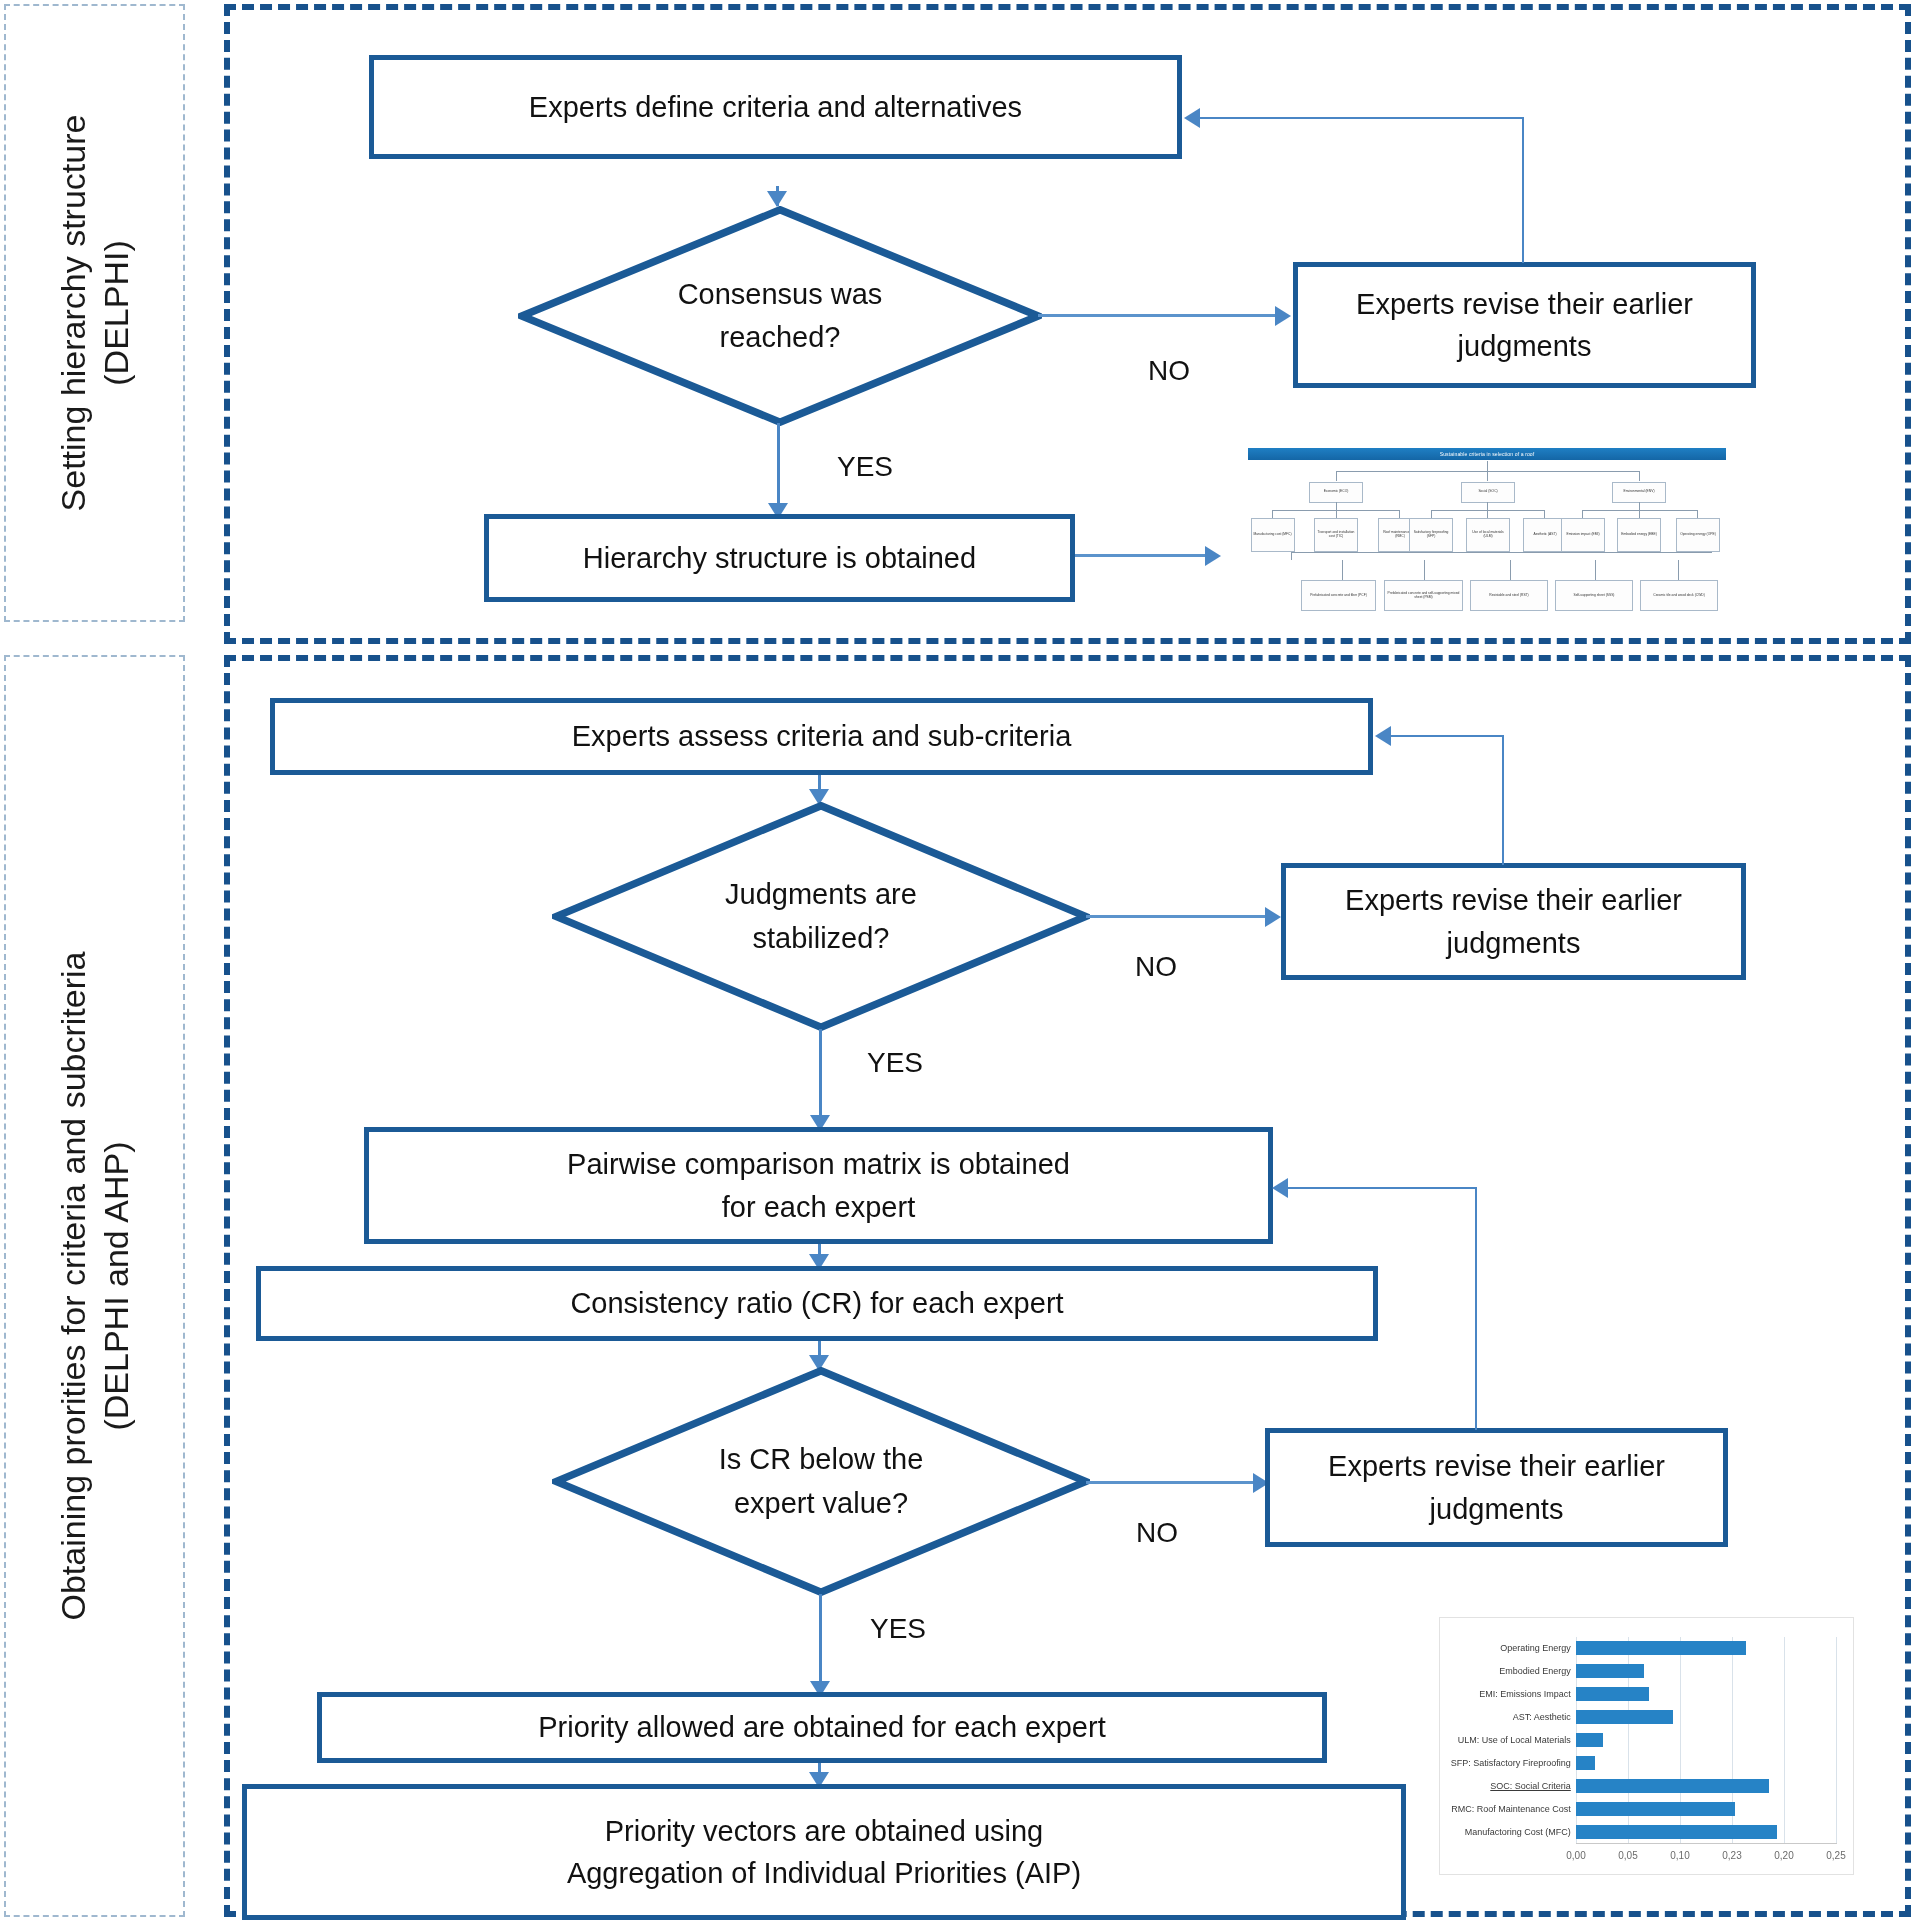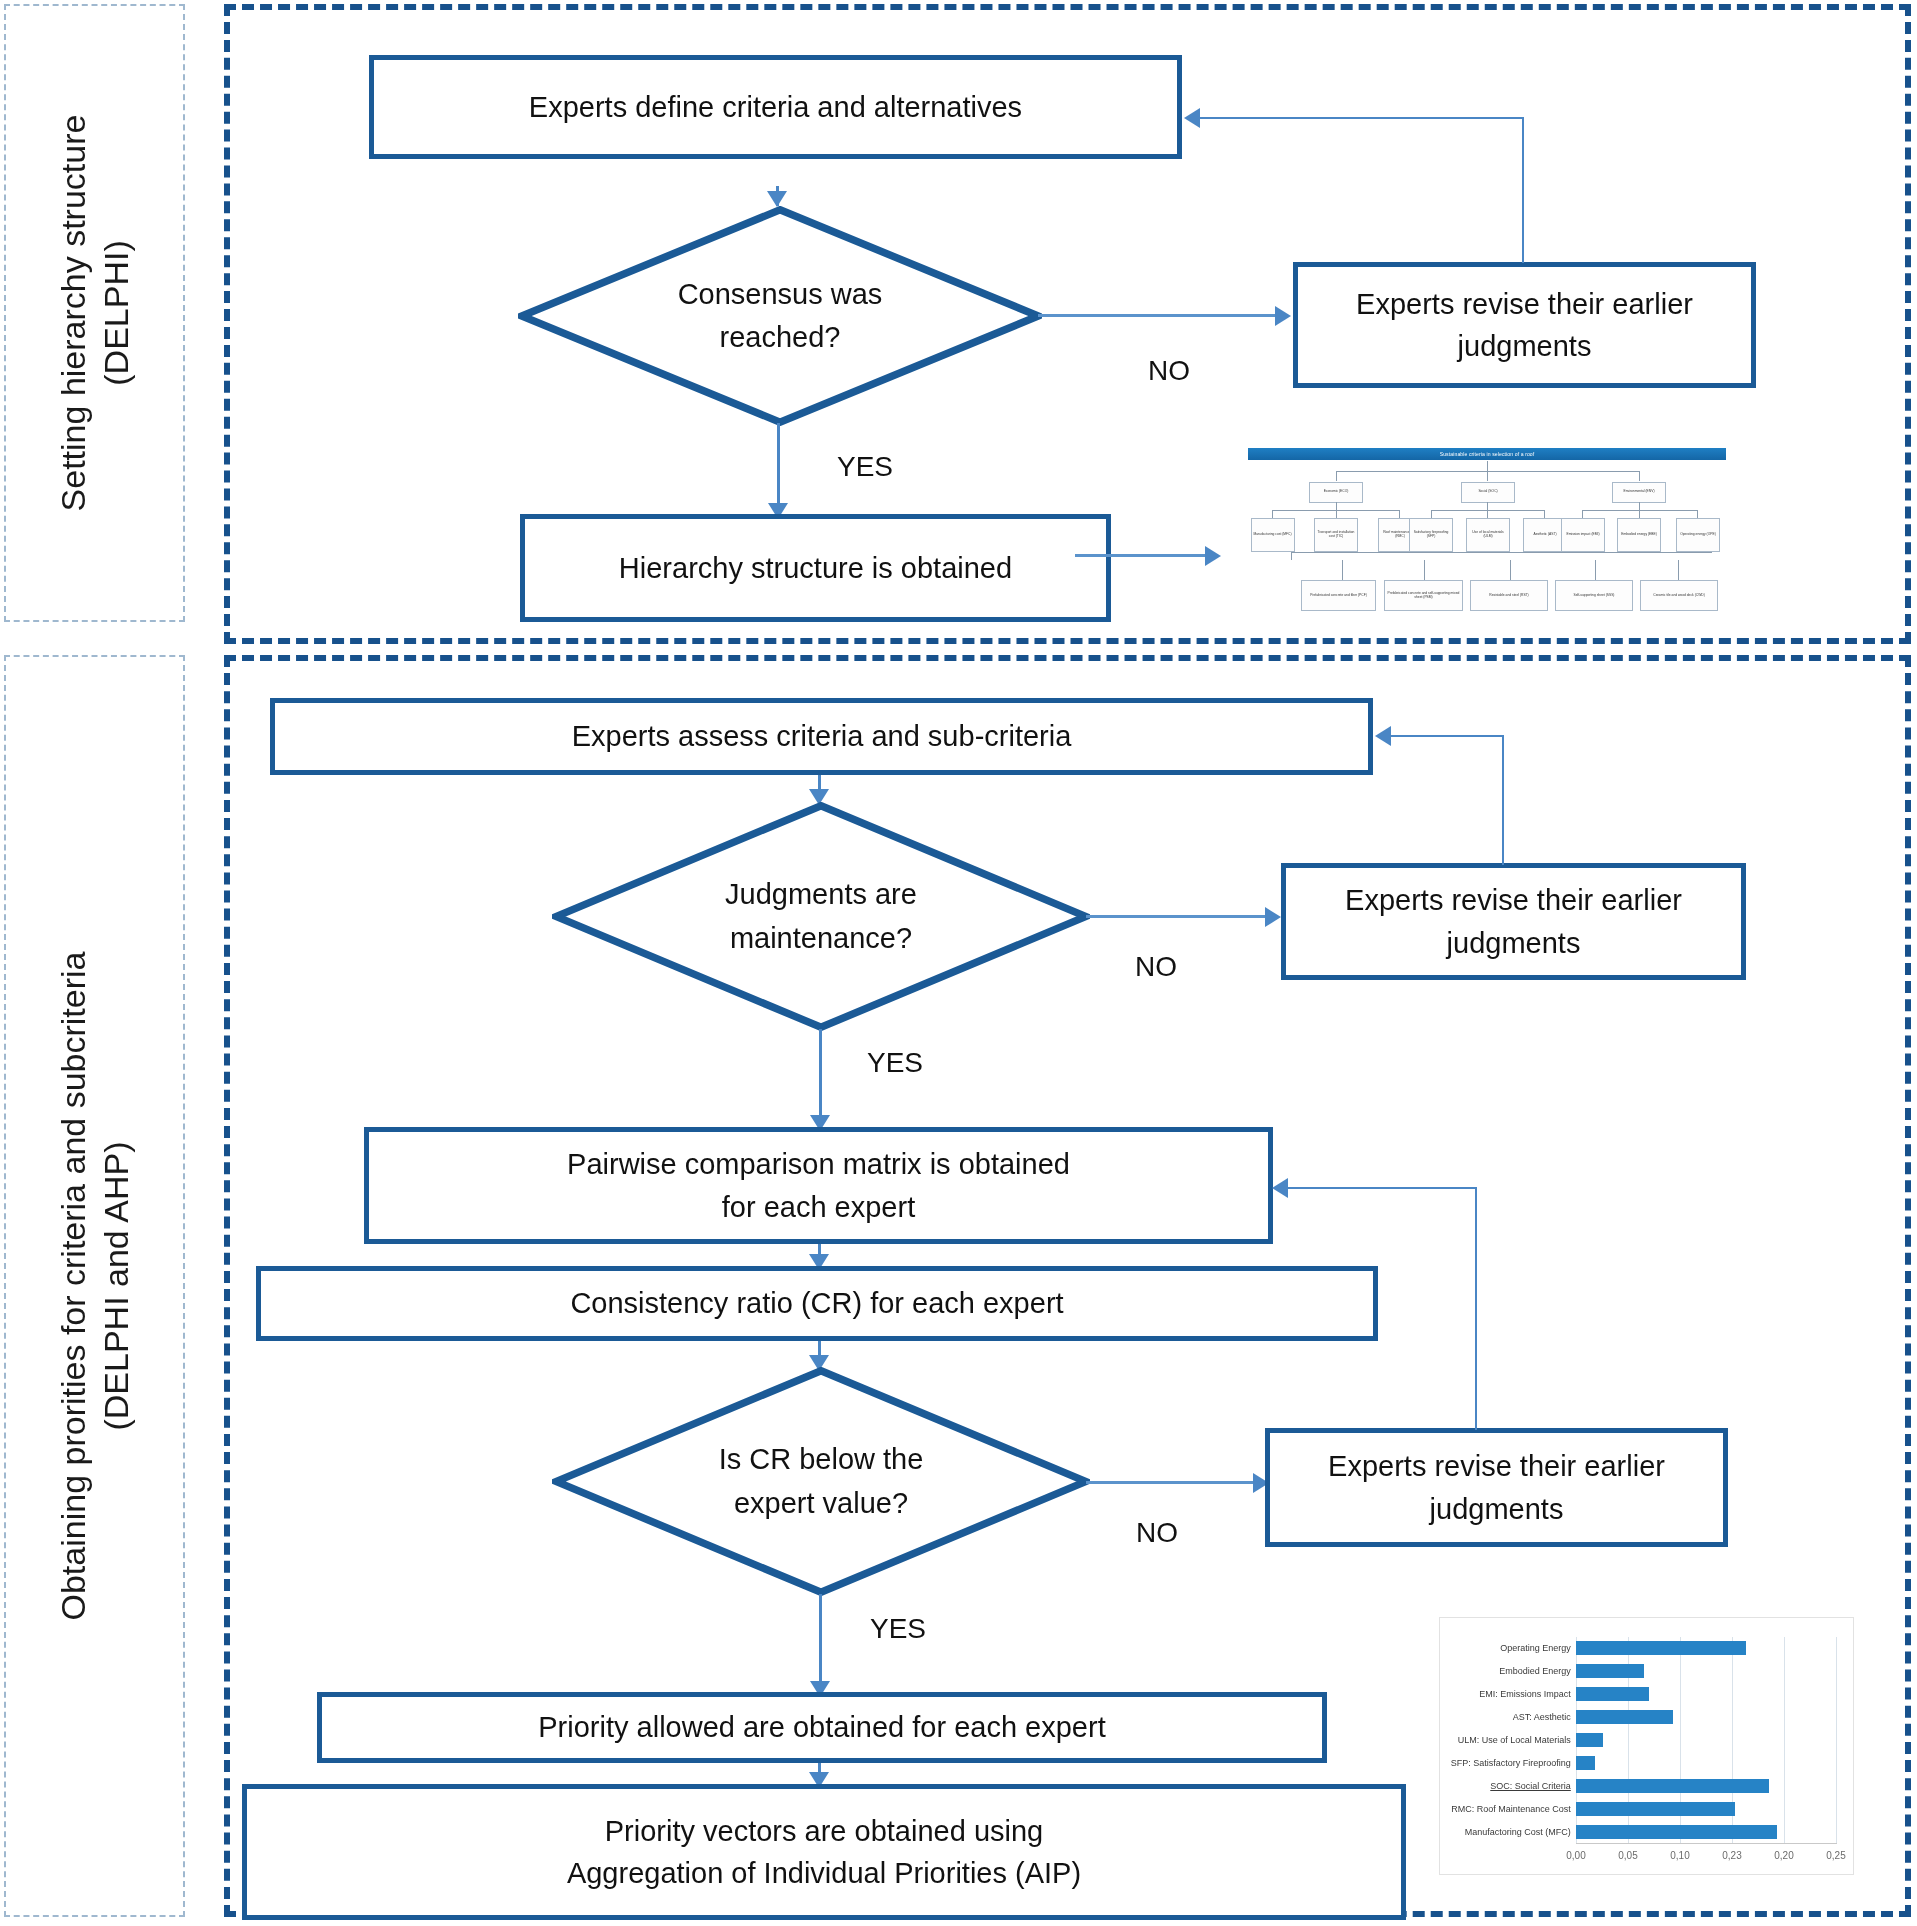--- a/index.html
+++ b/index.html
@@ -188,21 +188,21 @@
   </div>
 
   <div class="vline" style="left:1522px; top:117px; width:2.3px; height:146px;"></div>
   <div class="hline" style="left:1200px; top:117px; width:324px; height:2.3px;"></div>
   <div class="arrow-l" style="left:1184px; top:108px;"></div>
 
   <div class="vline" style="left:777px; top:423px; width:2.8px; height:94px;"></div>
   <div class="arrow-d" style="left:768px; top:503px;"></div>
   <div class="edge-label" style="left:837px; top:451px;">YES</div>
 
-  <div class="pbox" style="left:484px; top:514px; width:591px; height:108px;margin-left:36px;">
+  <div class="pbox" style="left:484px; top:514px; width:591px; height:88px;">
     <span>Hierarchy structure is obtained</span>
   </div>
 
   <div class="hline-thick" style="left:1075px; top:554px; width:136px; height:3.3px;"></div>
   <div class="arrow-r" style="left:1205px; top:546px;"></div>
 
   <div class="hier" style="left:1244px; top:446px; width:486px; height:168px;">
     <div class="hier-title">Sustainable criteria in selection of a roof</div>
 
     <div class="hline2" style="left:243px; top:15px; width:0.9px; height:10.3px;"></div>
@@ -274,21 +274,21 @@
   <div class="vline" style="left:818px; top:775px; width:2.8px; height:28px;"></div>
   <div class="arrow-d" style="left:809px; top:789px;"></div>
 
   <div class="diamond-wrap" style="left:552px; top:802px; width:538px; height:229px;">
     <svg width="538" height="229" viewBox="0 0 1150 490">
       <polygon points="575,8 1142,245 575,482 8,245" fill="#ffffff" stroke="#1b5a96" stroke-width="16"></polygon>
     </svg>
     <div class="diamond-text">
       <div>
         <span>Judgments are</span><br>
-        <span>maintenance?</span>
+        <span>stabilized?</span>
       </div>
     </div>
   </div>
 
   <div class="hline-thick" style="left:1086px; top:915px; width:185px; height:3.3px;"></div>
   <div class="arrow-r" style="left:1265px; top:907px;"></div>
   <div class="edge-label" style="left:1135px; top:951px;">NO</div>
 
   <div class="pbox" style="left:1281px; top:863px; width:465px; height:117px;">
     <div>

